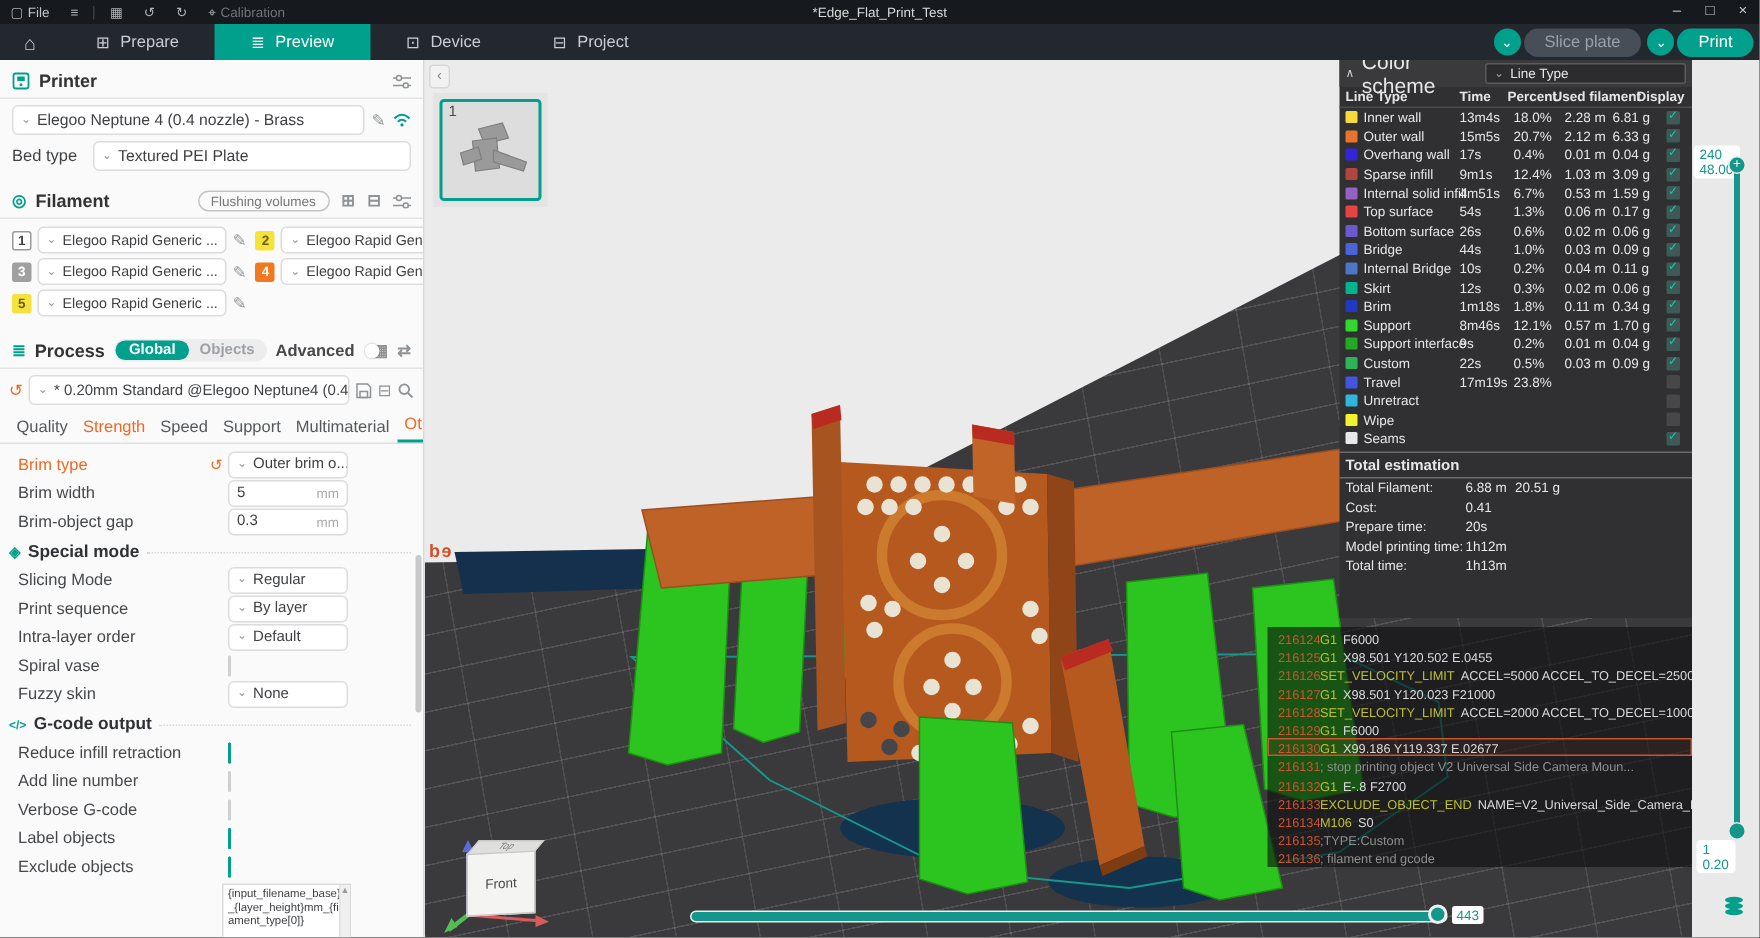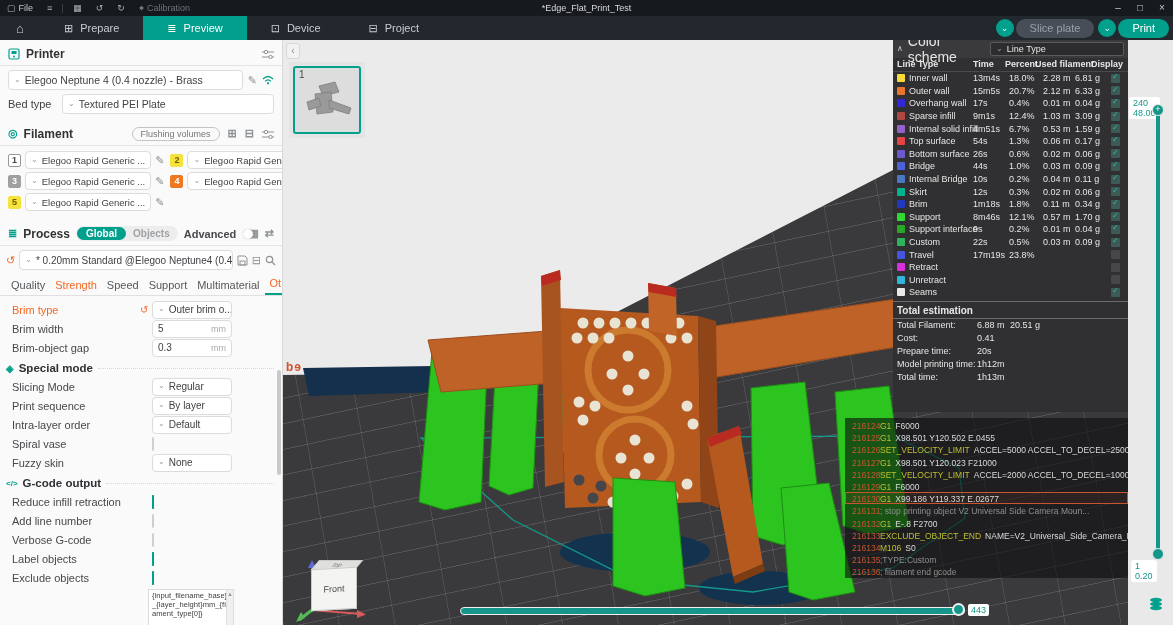--- a/index.html
+++ b/index.html
@@ -508,33 +508,33 @@
             <span class="nm">Travel</span>
             <span>17m19s</span>
             <span>23.8%</span>
             <span></span>
             <span></span>
             <span class="lg-cbc">
               <span class="lg-cb"></span>
             </span>
           </div>
           <div class="lg-row">
-            <span class="lg-chip" style="background: rgb(220, 47, 220);"></span>
-            <span class="nm">Retract</span>
-            <span></span>
-            <span></span>
-            <span></span>
-            <span></span>
-            <span class="lg-cbc">
-              <span class="lg-cb"></span>
-            </span>
-          </div>
-          <div class="lg-row">
             <span class="lg-chip" style="background: rgb(47, 182, 220);"></span>
             <span class="nm">Unretract</span>
+            <span></span>
+            <span></span>
+            <span></span>
+            <span></span>
+            <span class="lg-cbc">
+              <span class="lg-cb"></span>
+            </span>
+          </div>
+          <div class="lg-row">
+            <span class="lg-chip" style="background: rgb(242, 242, 46);"></span>
+            <span class="nm">Wipe</span>
             <span></span>
             <span></span>
             <span></span>
             <span></span>
             <span class="lg-cbc">
               <span class="lg-cb"></span>
             </span>
           </div>
           <div class="lg-row">
             <span class="lg-chip" style="background: rgb(232, 232, 232);"></span>

